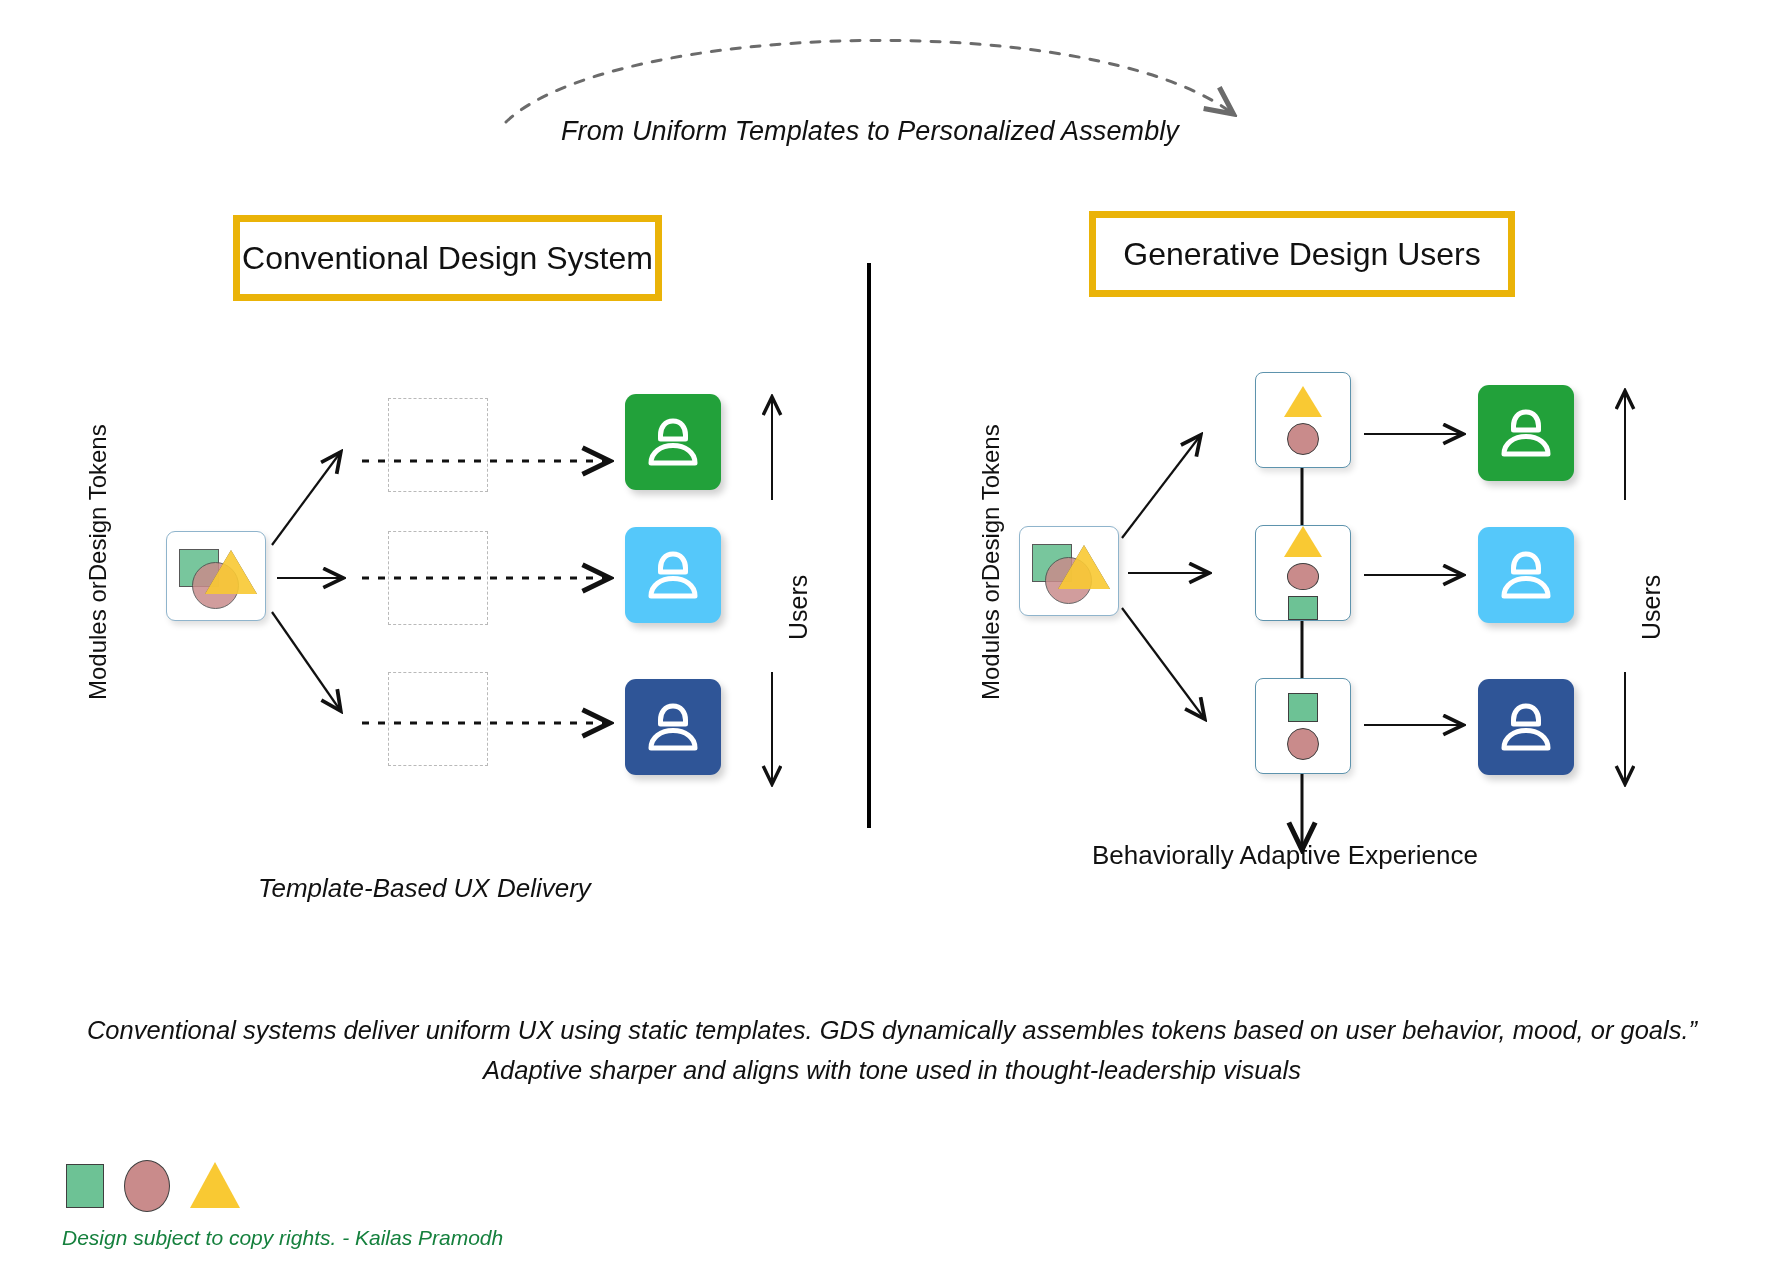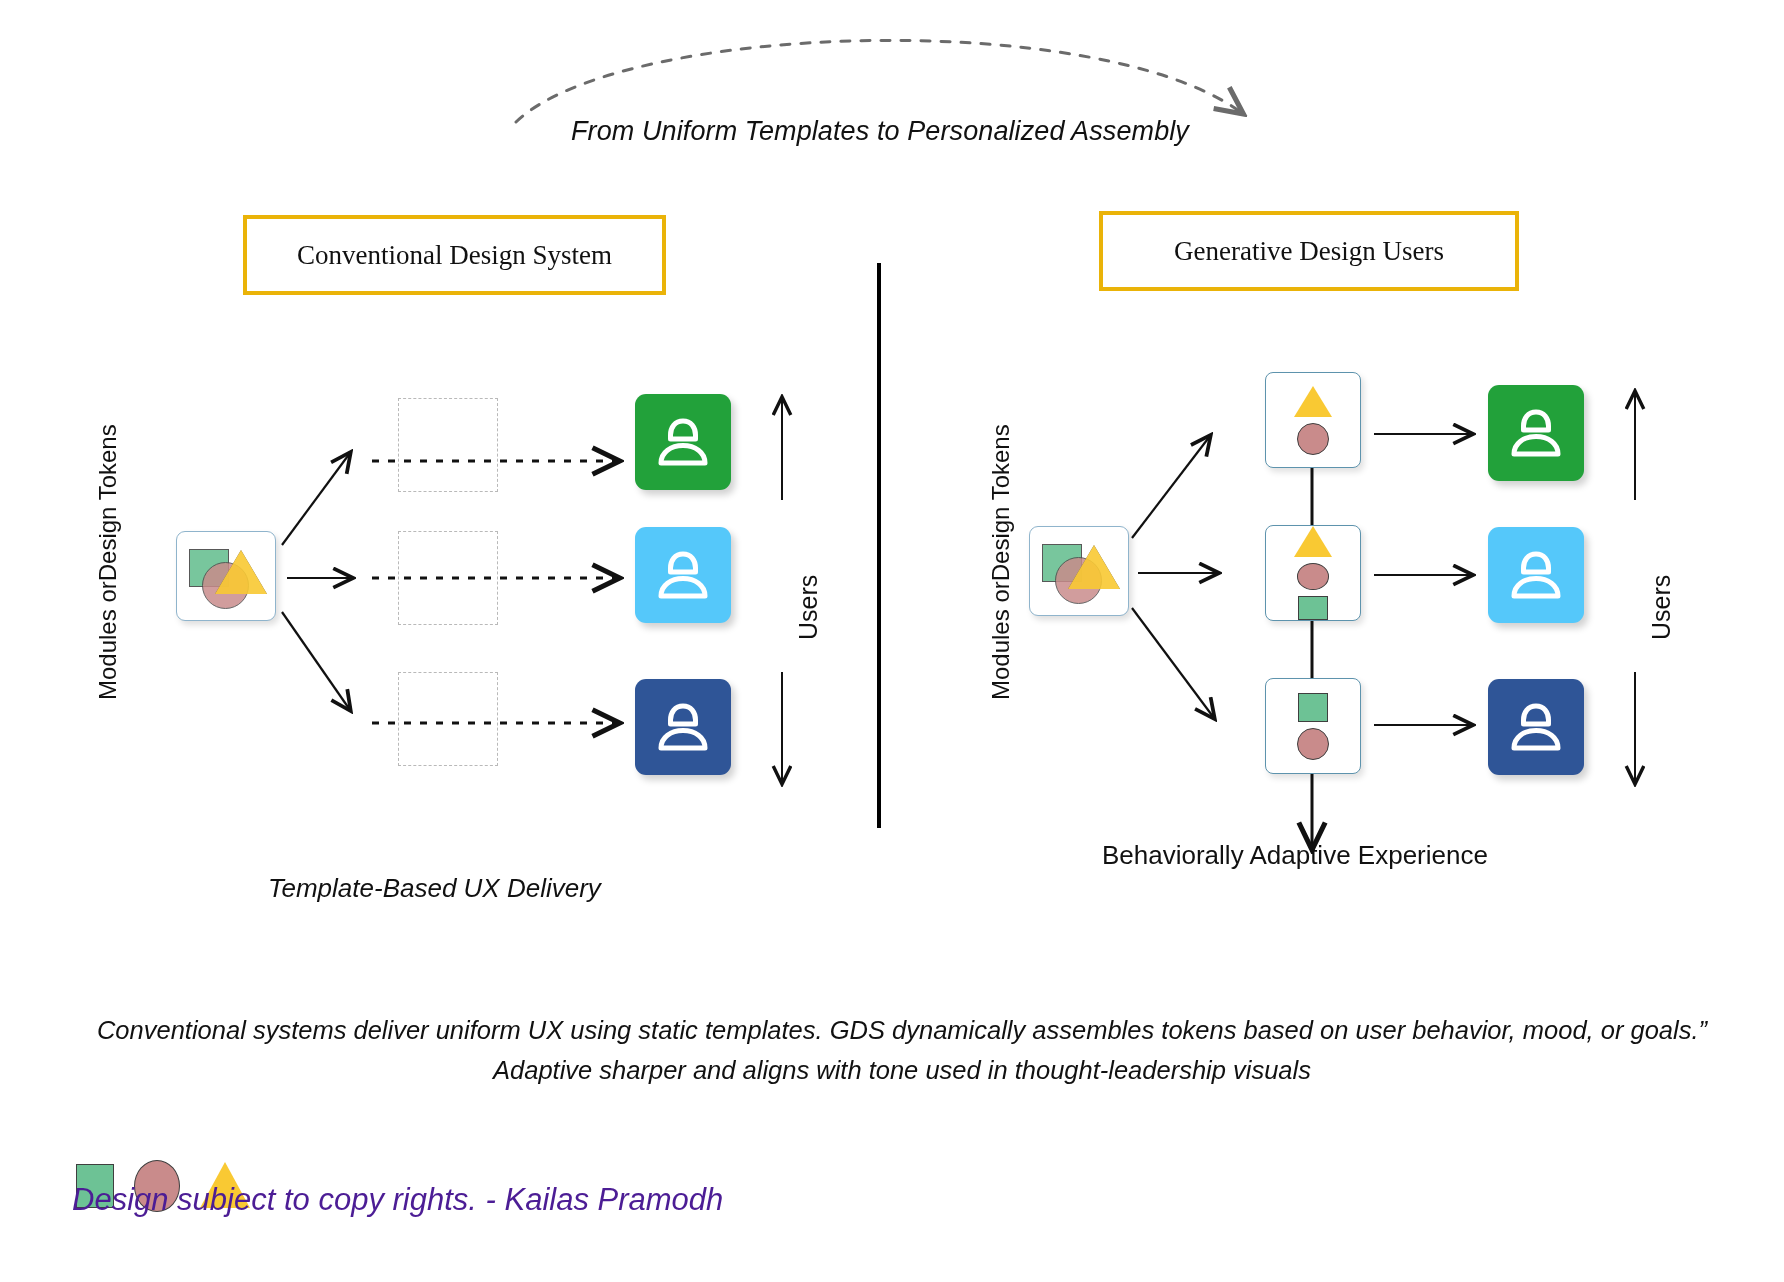--- a/index.html
+++ b/index.html
@@ -1,45 +1,45 @@
 <!DOCTYPE html>
 <html><head>
 <meta charset="utf-8">
 <style>
   html,body{margin:0;padding:0;background:#ffffff;}
   body{width:1784px;height:1282px;position:relative;overflow:hidden;
        font-family:"Liberation Sans","DejaVu Sans",sans-serif;color:#111;}
-  .canvas{position:absolute;inset:0;margin-left:10px;}
+  .canvas{position:absolute;inset:0;}
   svg.layer{position:absolute;left:0;top:0;width:1784px;height:1282px;pointer-events:none;}
 
   
   .arc-caption{position:absolute;left:560px;top:116px;width:620px;text-align:center;
     font-style:italic;font-size:27px;color:#111;letter-spacing:.1px;}
 
-  .hdr-box{position:absolute;border:4px solid #eab308;background:#fff;
-    display:flex;align-items:center;justify-content:center;font-size:27px;color:#111;font-family:Liberation Serif, serif;}
+  .hdr-box{position:absolute;border:7px solid #eab308;background:#fff;
+    display:flex;align-items:center;justify-content:center;font-size:32px;color:#111;}
   #hdr-left{left:233px;top:215px;width:415px;height:72px;}
   #hdr-right{left:1089px;top:211px;width:412px;height:72px;}
 
   .vlabel{position:absolute;font-size:24px;color:#111;white-space:nowrap;
     transform-origin:0 0;transform:rotate(-90deg);}
   #vlabel-left{left:84px;top:700px;}
   #vlabel-right{left:977px;top:700px;}
   #users-left{left:784px;top:640px;font-size:25px;}
   #users-right{left:1637px;top:640px;font-size:25px;}
 
   .caption-below{position:absolute;font-size:26px;color:#111;white-space:nowrap;}
   #tmpl-caption{left:258px;top:873px;font-style:italic;}
   #adaptive-caption{left:1092px;top:840px;}
 
   .summary{position:absolute;left:42px;top:1010px;width:1700px;text-align:center;
     font-style:italic;font-size:25.5px;line-height:40px;color:#111;}
 
   .legend-text{position:absolute;left:260px;top:1172px;font-style:italic;font-size:25px;color:#111;}
-  .credit{position:absolute;left:62px;top:1182px;font-style:italic;font-size:31px;color:#4c1d95;}
+  .credit{position:absolute;left:62px;top:1226px;font-style:italic;font-size:21px;color:#15803d;}
 
   
   .tokenbox{position:absolute;width:98px;height:88px;border:1.6px solid #8fb4cc;
     border-radius:9px;background:#fff;box-shadow:3px 4px 6px rgba(0,0,0,.13);}
   #tokenbox-left{left:166px;top:531px;}
   #tokenbox-right{left:1019px;top:526px;}
   .tk-sq{position:absolute;width:38px;height:36px;background:#6dc295;border:1px solid #4a4a4a;opacity:.92;}
   .tk-ci{position:absolute;width:45px;height:45px;border-radius:50%;background:#c98b8b;border:1px solid #4a4a4a;opacity:.84;}
   .tk-tr{position:absolute;width:0;height:0;border-left:26px solid transparent;
     border-right:26px solid transparent;border-bottom:44px solid #f9c933;opacity:.9;

